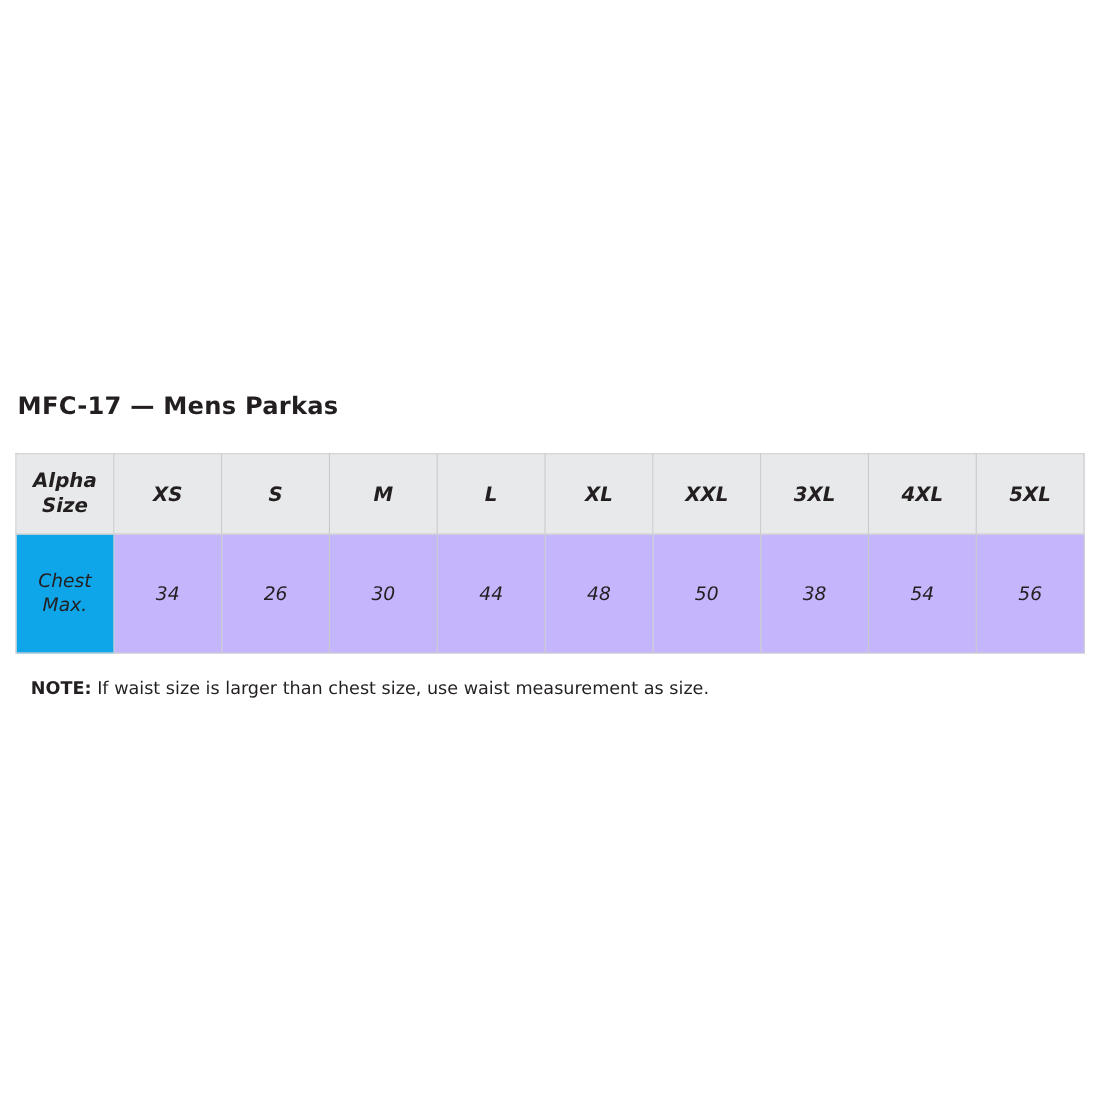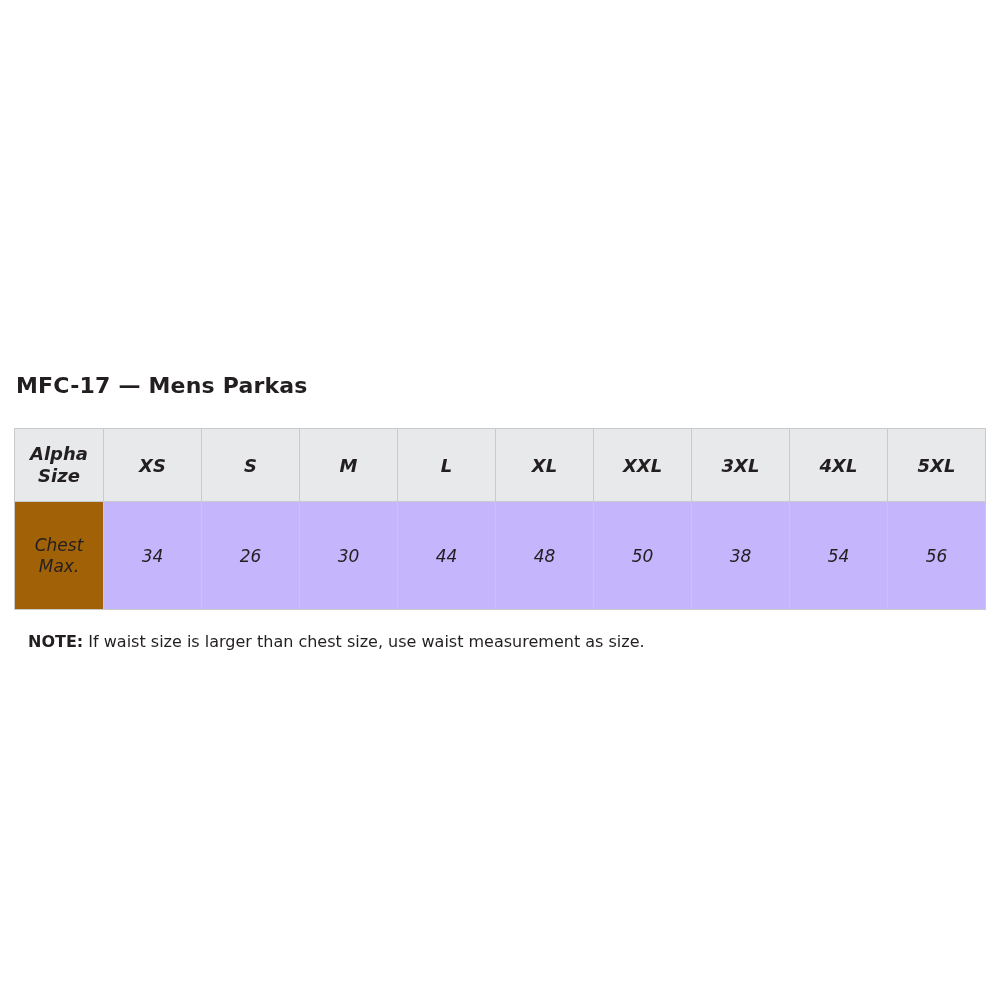--- a/index.html
+++ b/index.html
@@ -15,21 +15,20 @@
     position: relative;
     overflow: hidden;
   }
 
   .sheet {
     position: absolute;
     left: 0;
     top: 0;
     width: 1000px;
     height: 760px;
-    margin-top: 16px;
   }
 
   .title {
     position: absolute;
     left: 16px;
     top: 357px;
     font-size: 22px;
     font-weight: bold;
     letter-spacing: 0.2px;
     color: #231f20;
@@ -69,21 +68,21 @@
 
   
   table.size-chart tr.data-row td {
     height: 105px;
     font-size: 17px;
     font-weight: normal;
   }
 
   
   table.size-chart td.row-label {
-    background: #a16207;
+    background: #0ea5e9;
     font-weight: bold;
     font-size: 17px;
     line-height: 1.22;
     width: 86px;
   }
 
   .note {
     position: absolute;
     left: 28px;
     top: 616px;

